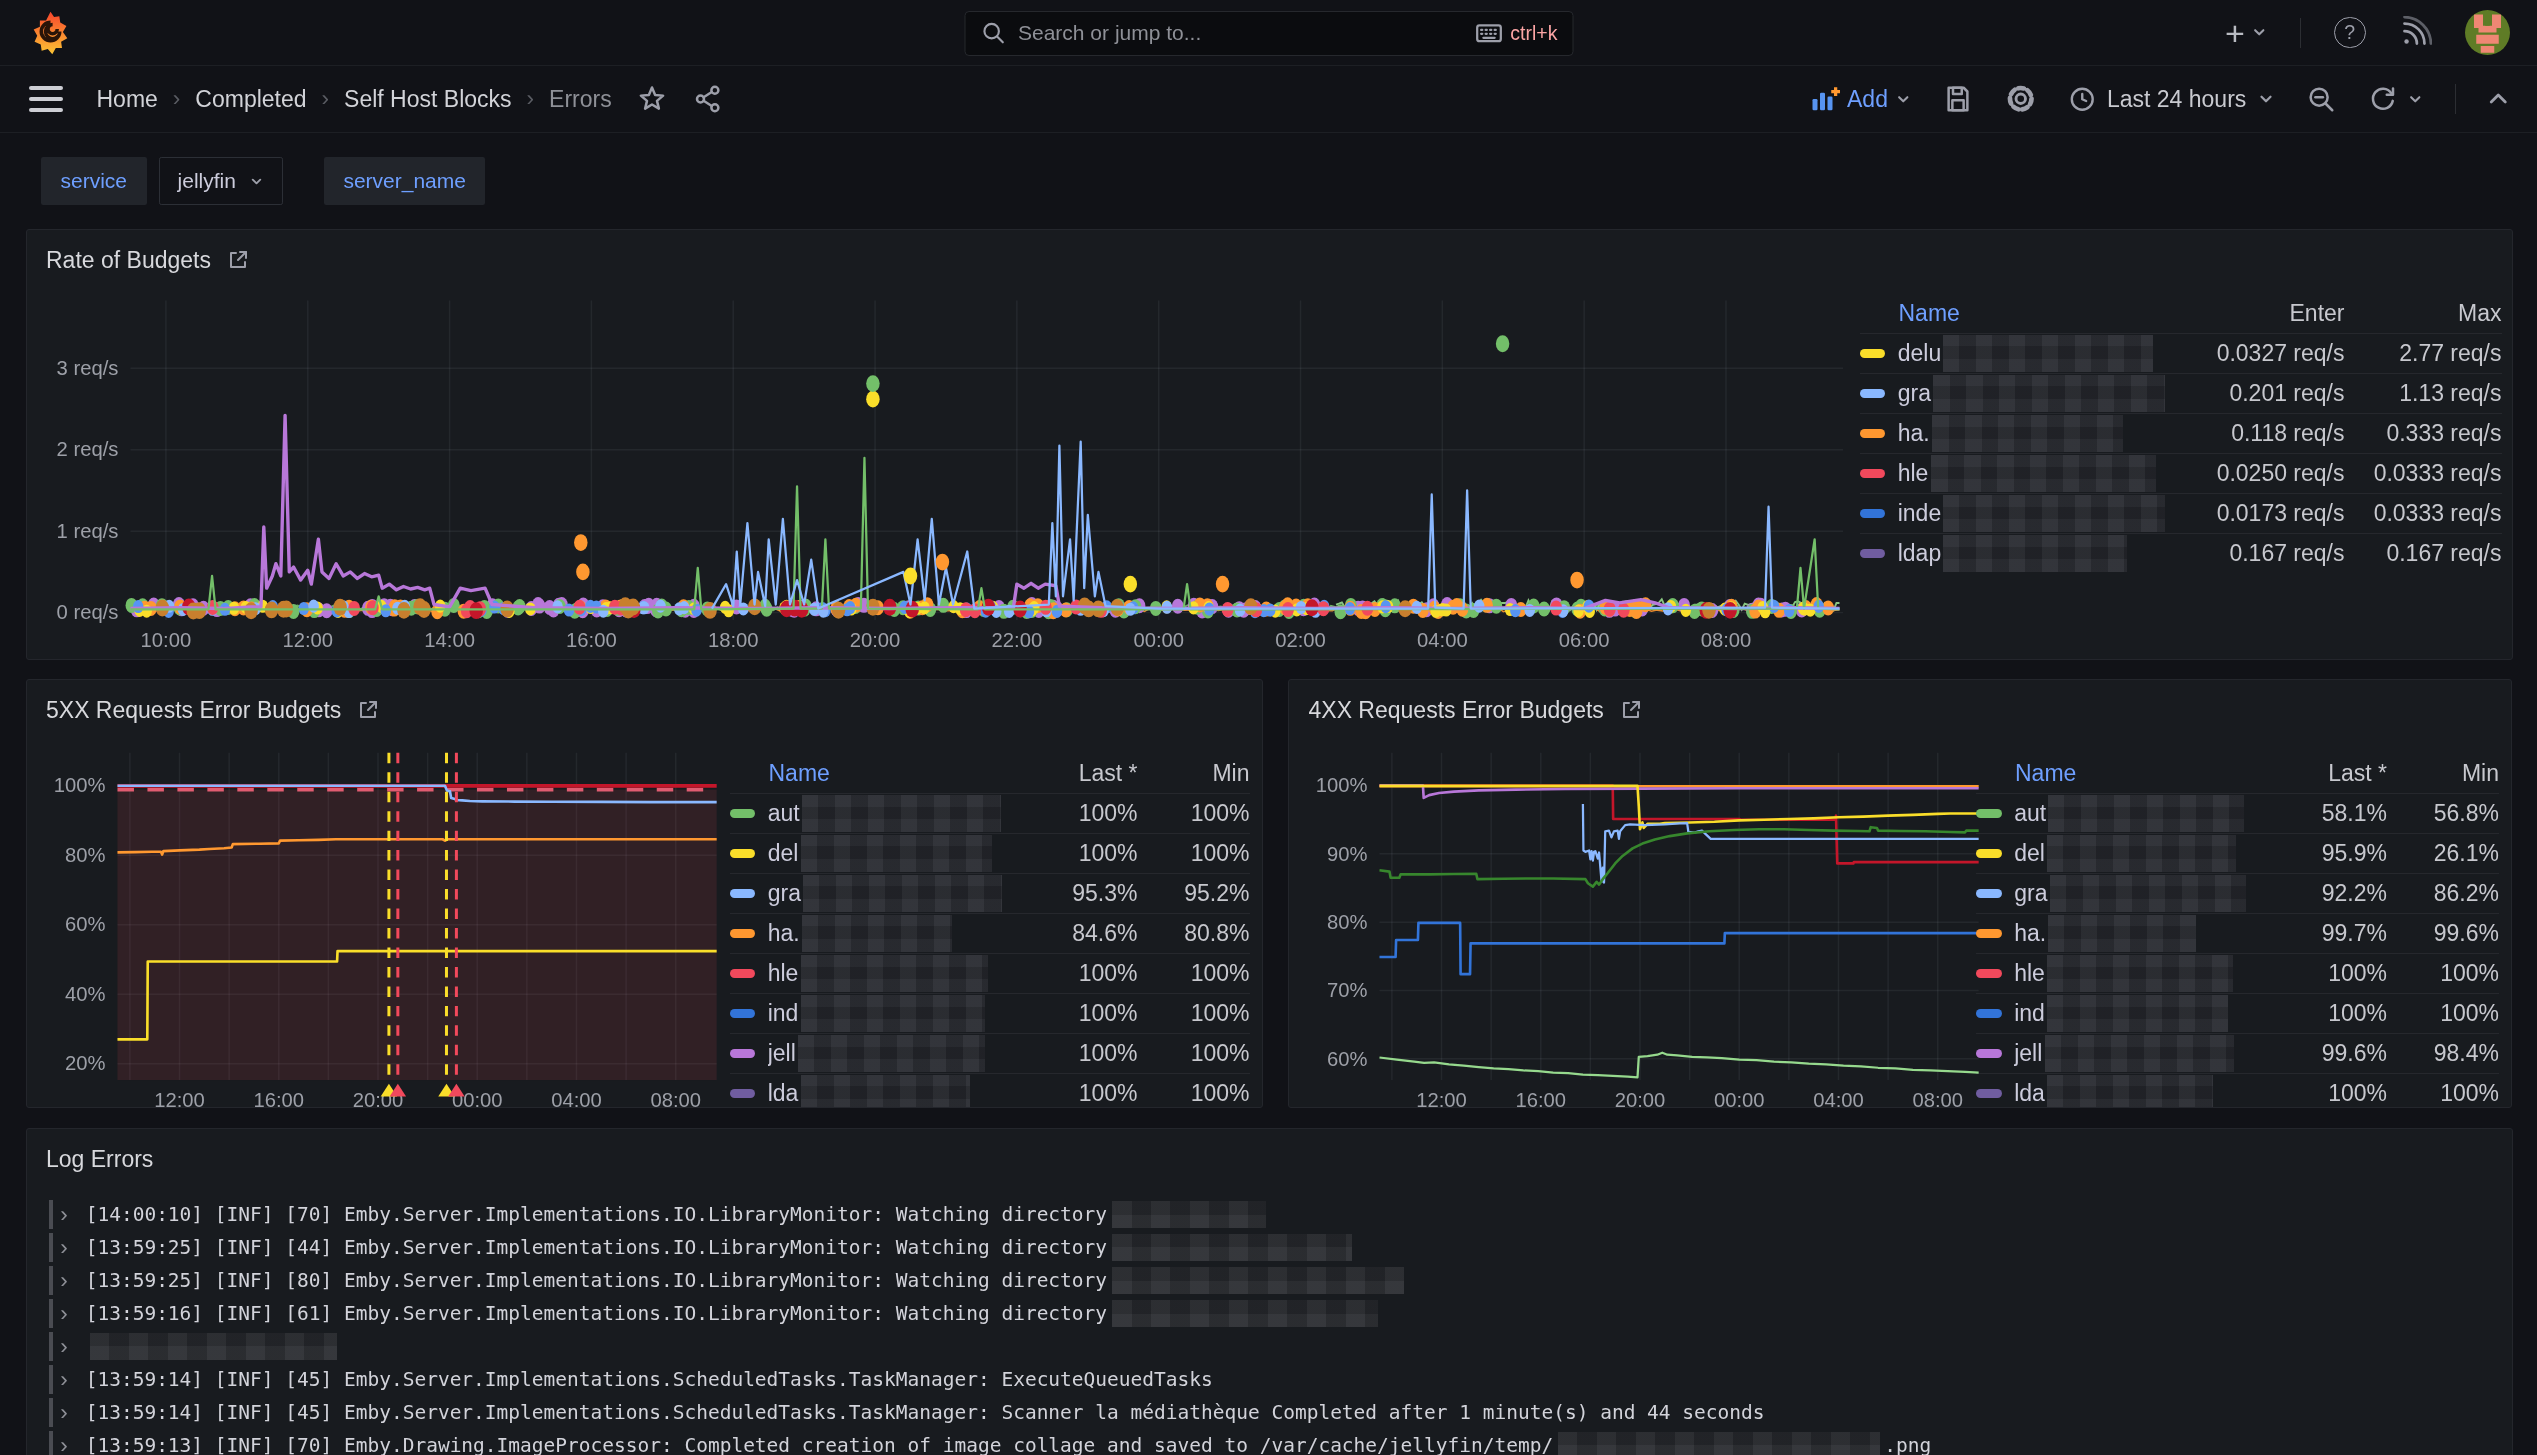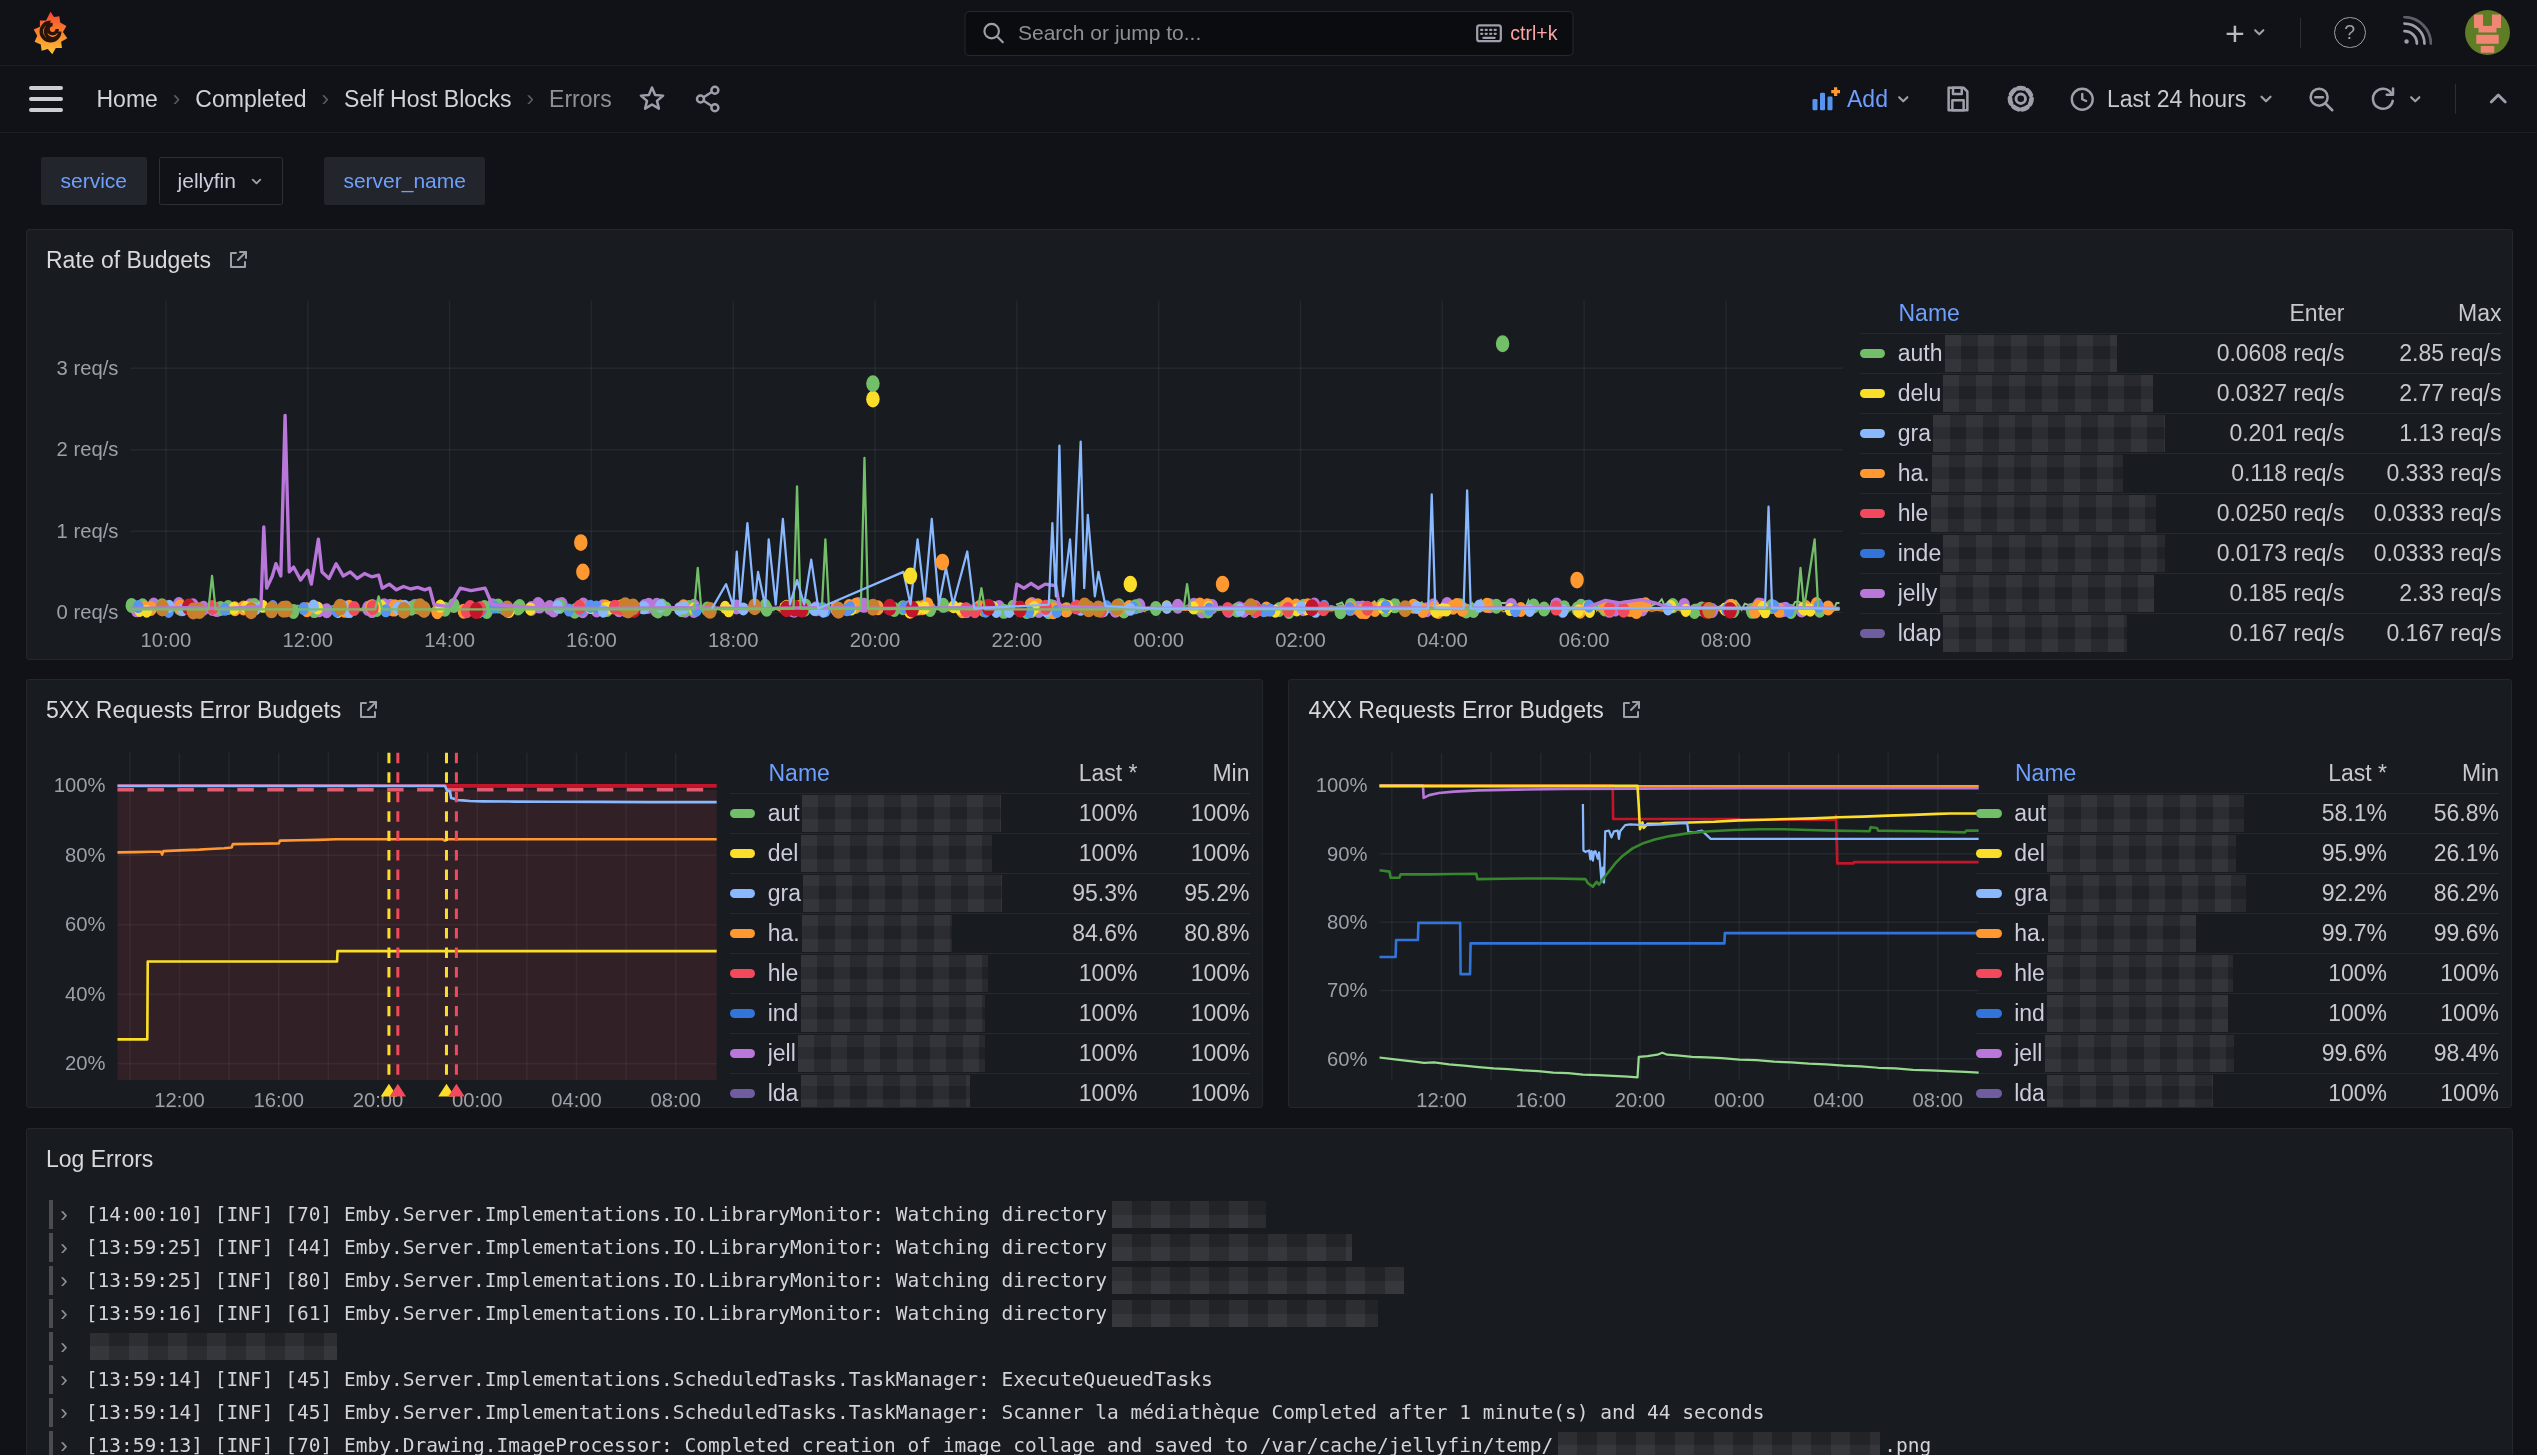--- a/index.html
+++ b/index.html
@@ -778,26 +778,20 @@
         <ellipse cx="2047.3" cy="386.8" rx="9" ry="11.25" fill="#ff9830"></ellipse>
       </svg>
     </div>
   <div class="legend" id="legend-rate">
       <div class="lg-head">
         <span class="h-name">Name</span>
     <span class="lg-val" style="width:180px">Enter</span>
     <span class="lg-val" style="width:157px">Max</span>
       </div>
       <div class="lg-row">
-        <span class="lg-swatch" style="background:#73bf69"></span>
-      <span class="lg-name">auth<span class="redact" style="width:172px"></span></span>
-      <span class="lg-val" style="width:180px">0.0608 req/s</span>
-      <span class="lg-val" style="width:157px">2.85 req/s</span>
-      </div>
-      <div class="lg-row">
         <span class="lg-swatch" style="background:#fade2a"></span>
       <span class="lg-name">delu<span class="redact" style="width:210px"></span></span>
       <span class="lg-val" style="width:180px">0.0327 req/s</span>
       <span class="lg-val" style="width:157px">2.77 req/s</span>
       </div>
       <div class="lg-row">
         <span class="lg-swatch" style="background:#8ab8ff"></span>
       <span class="lg-name">gra<span class="redact" style="width:232px"></span></span>
       <span class="lg-val" style="width:180px">0.201 req/s</span>
       <span class="lg-val" style="width:157px">1.13 req/s</span>
@@ -812,26 +806,20 @@
         <span class="lg-swatch" style="background:#f2495c"></span>
       <span class="lg-name">hle<span class="redact" style="width:225px"></span></span>
       <span class="lg-val" style="width:180px">0.0250 req/s</span>
       <span class="lg-val" style="width:157px">0.0333 req/s</span>
       </div>
       <div class="lg-row">
         <span class="lg-swatch" style="background:#3274d9"></span>
       <span class="lg-name">inde<span class="redact" style="width:225px"></span></span>
       <span class="lg-val" style="width:180px">0.0173 req/s</span>
       <span class="lg-val" style="width:157px">0.0333 req/s</span>
-      </div>
-      <div class="lg-row">
-        <span class="lg-swatch" style="background:#b877d9"></span>
-      <span class="lg-name">jelly<span class="redact" style="width:214px"></span></span>
-      <span class="lg-val" style="width:180px">0.185 req/s</span>
-      <span class="lg-val" style="width:157px">2.33 req/s</span>
       </div>
       <div class="lg-row">
         <span class="lg-swatch" style="background:#705da0"></span>
       <span class="lg-name">ldap<span class="redact" style="width:184px"></span></span>
       <span class="lg-val" style="width:180px">0.167 req/s</span>
       <span class="lg-val" style="width:157px">0.167 req/s</span>
       </div>
     </div>
 </section>
 

